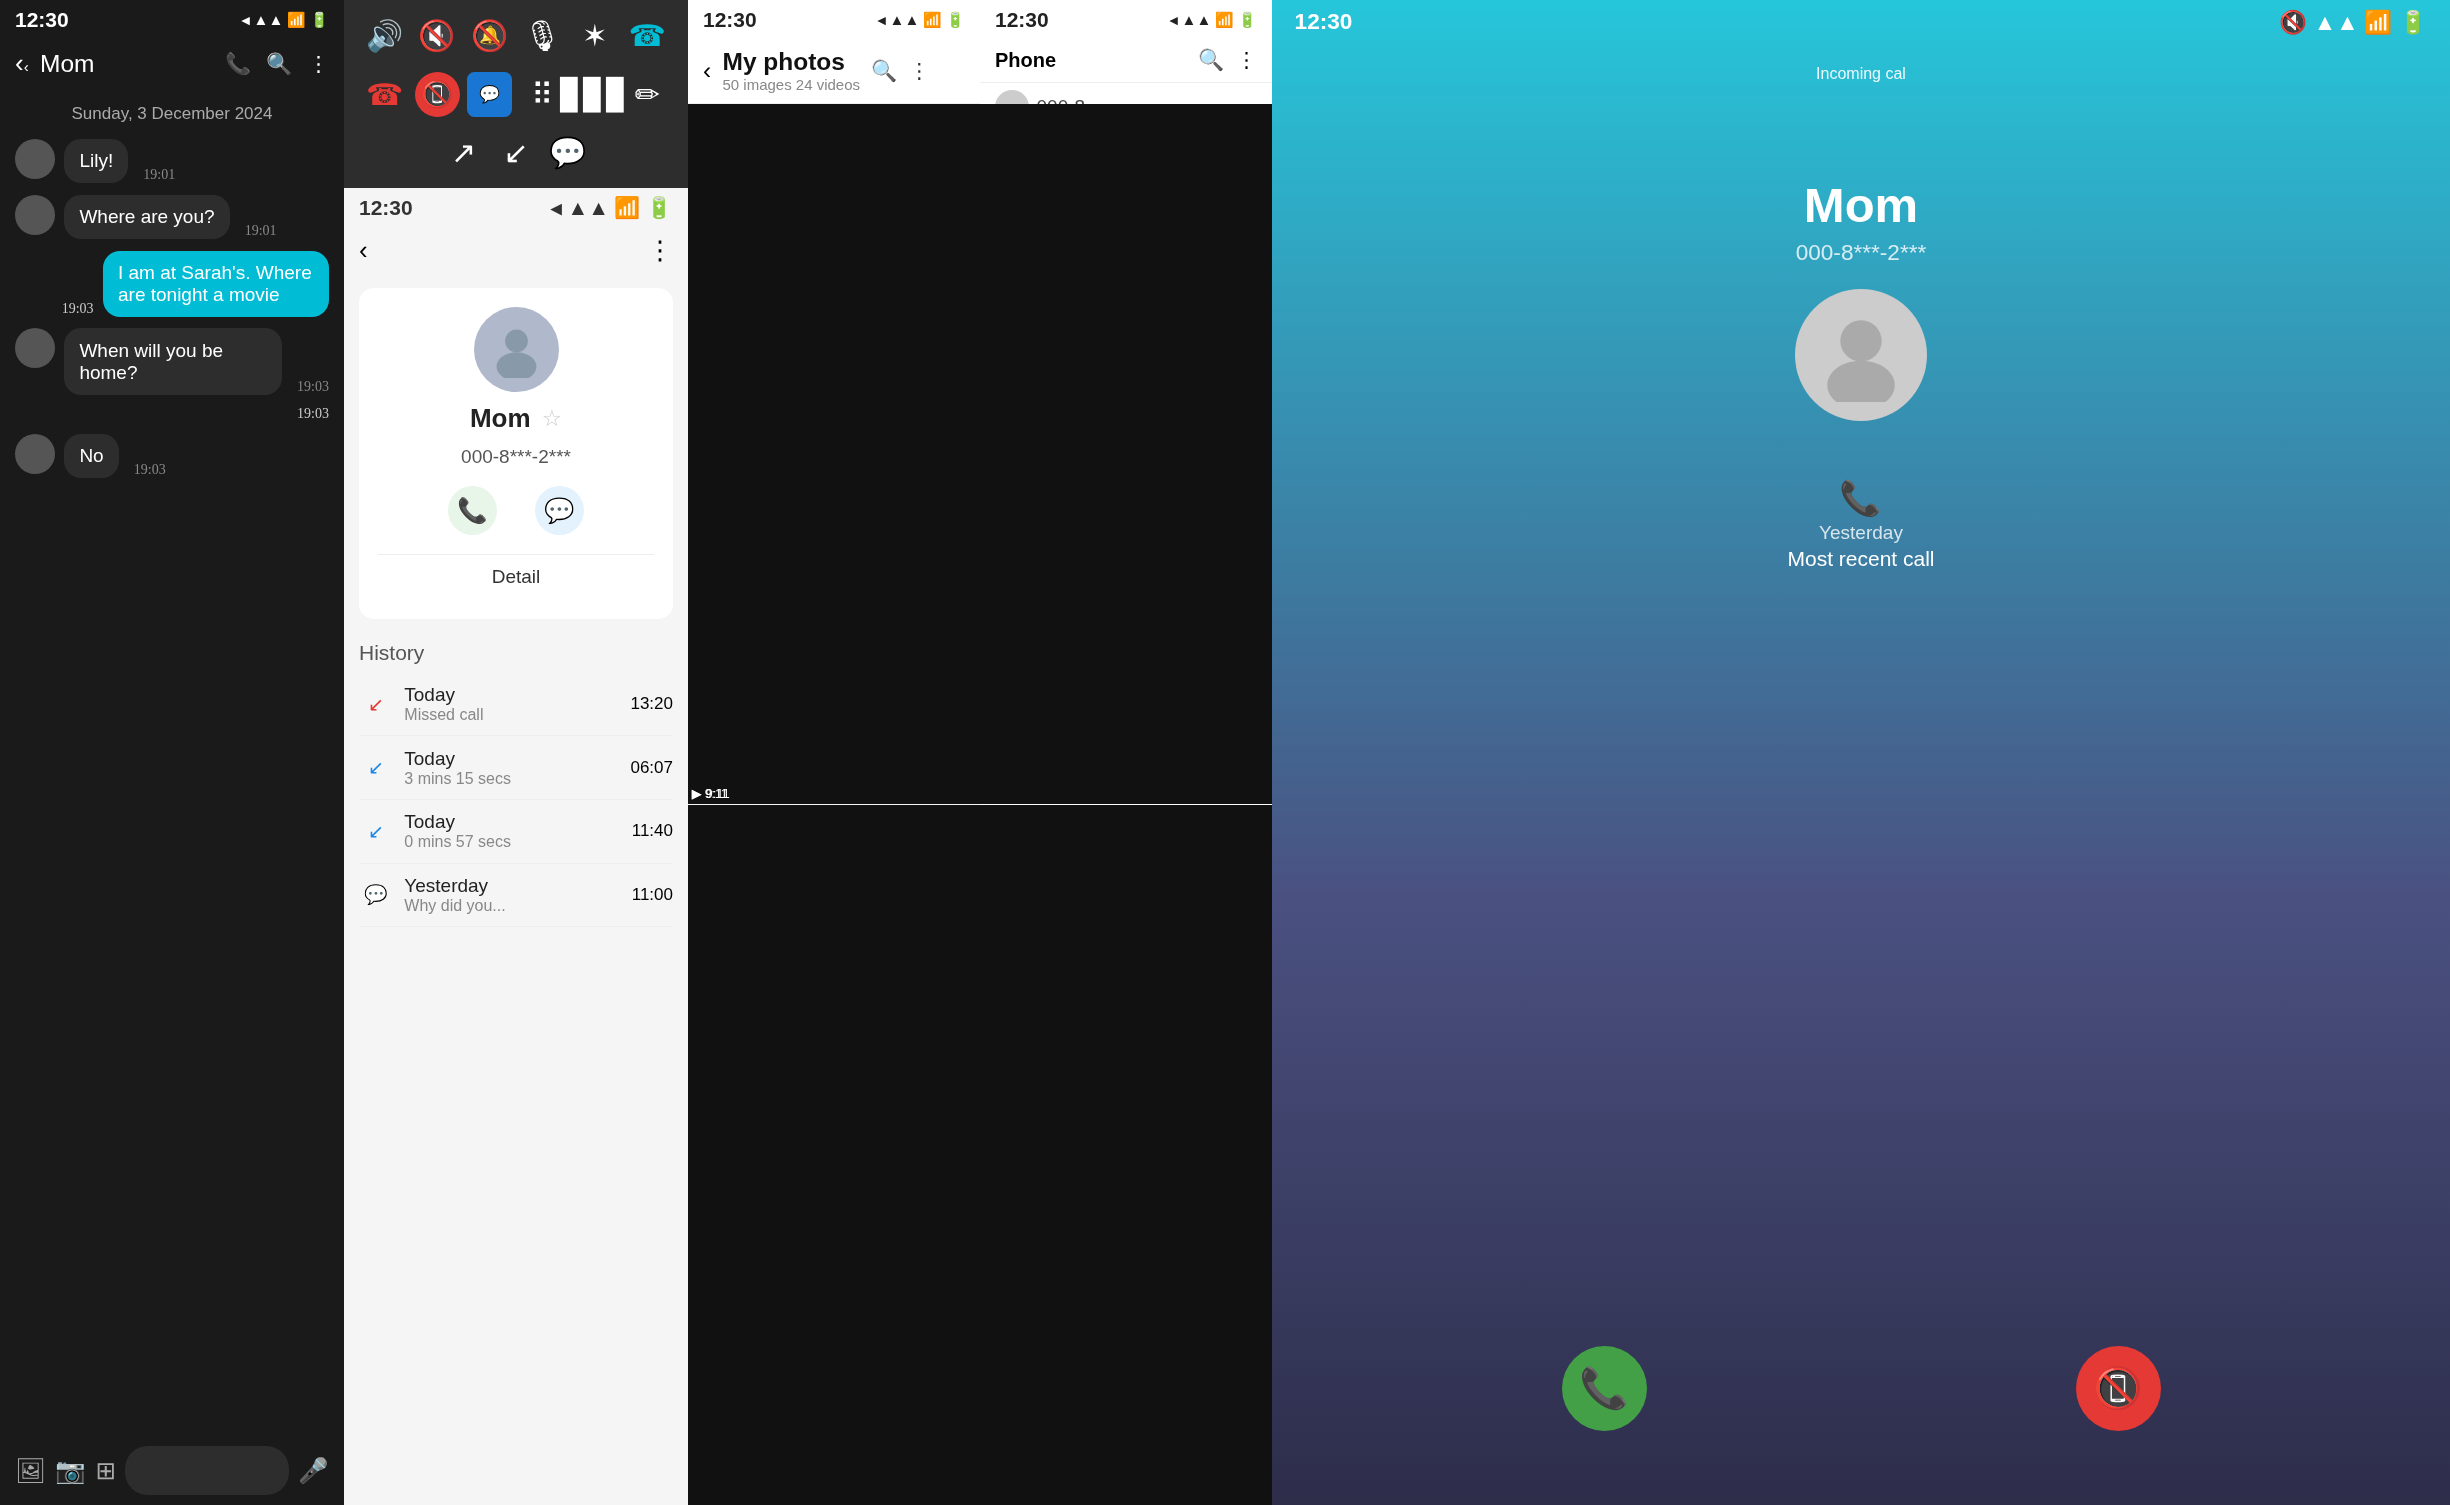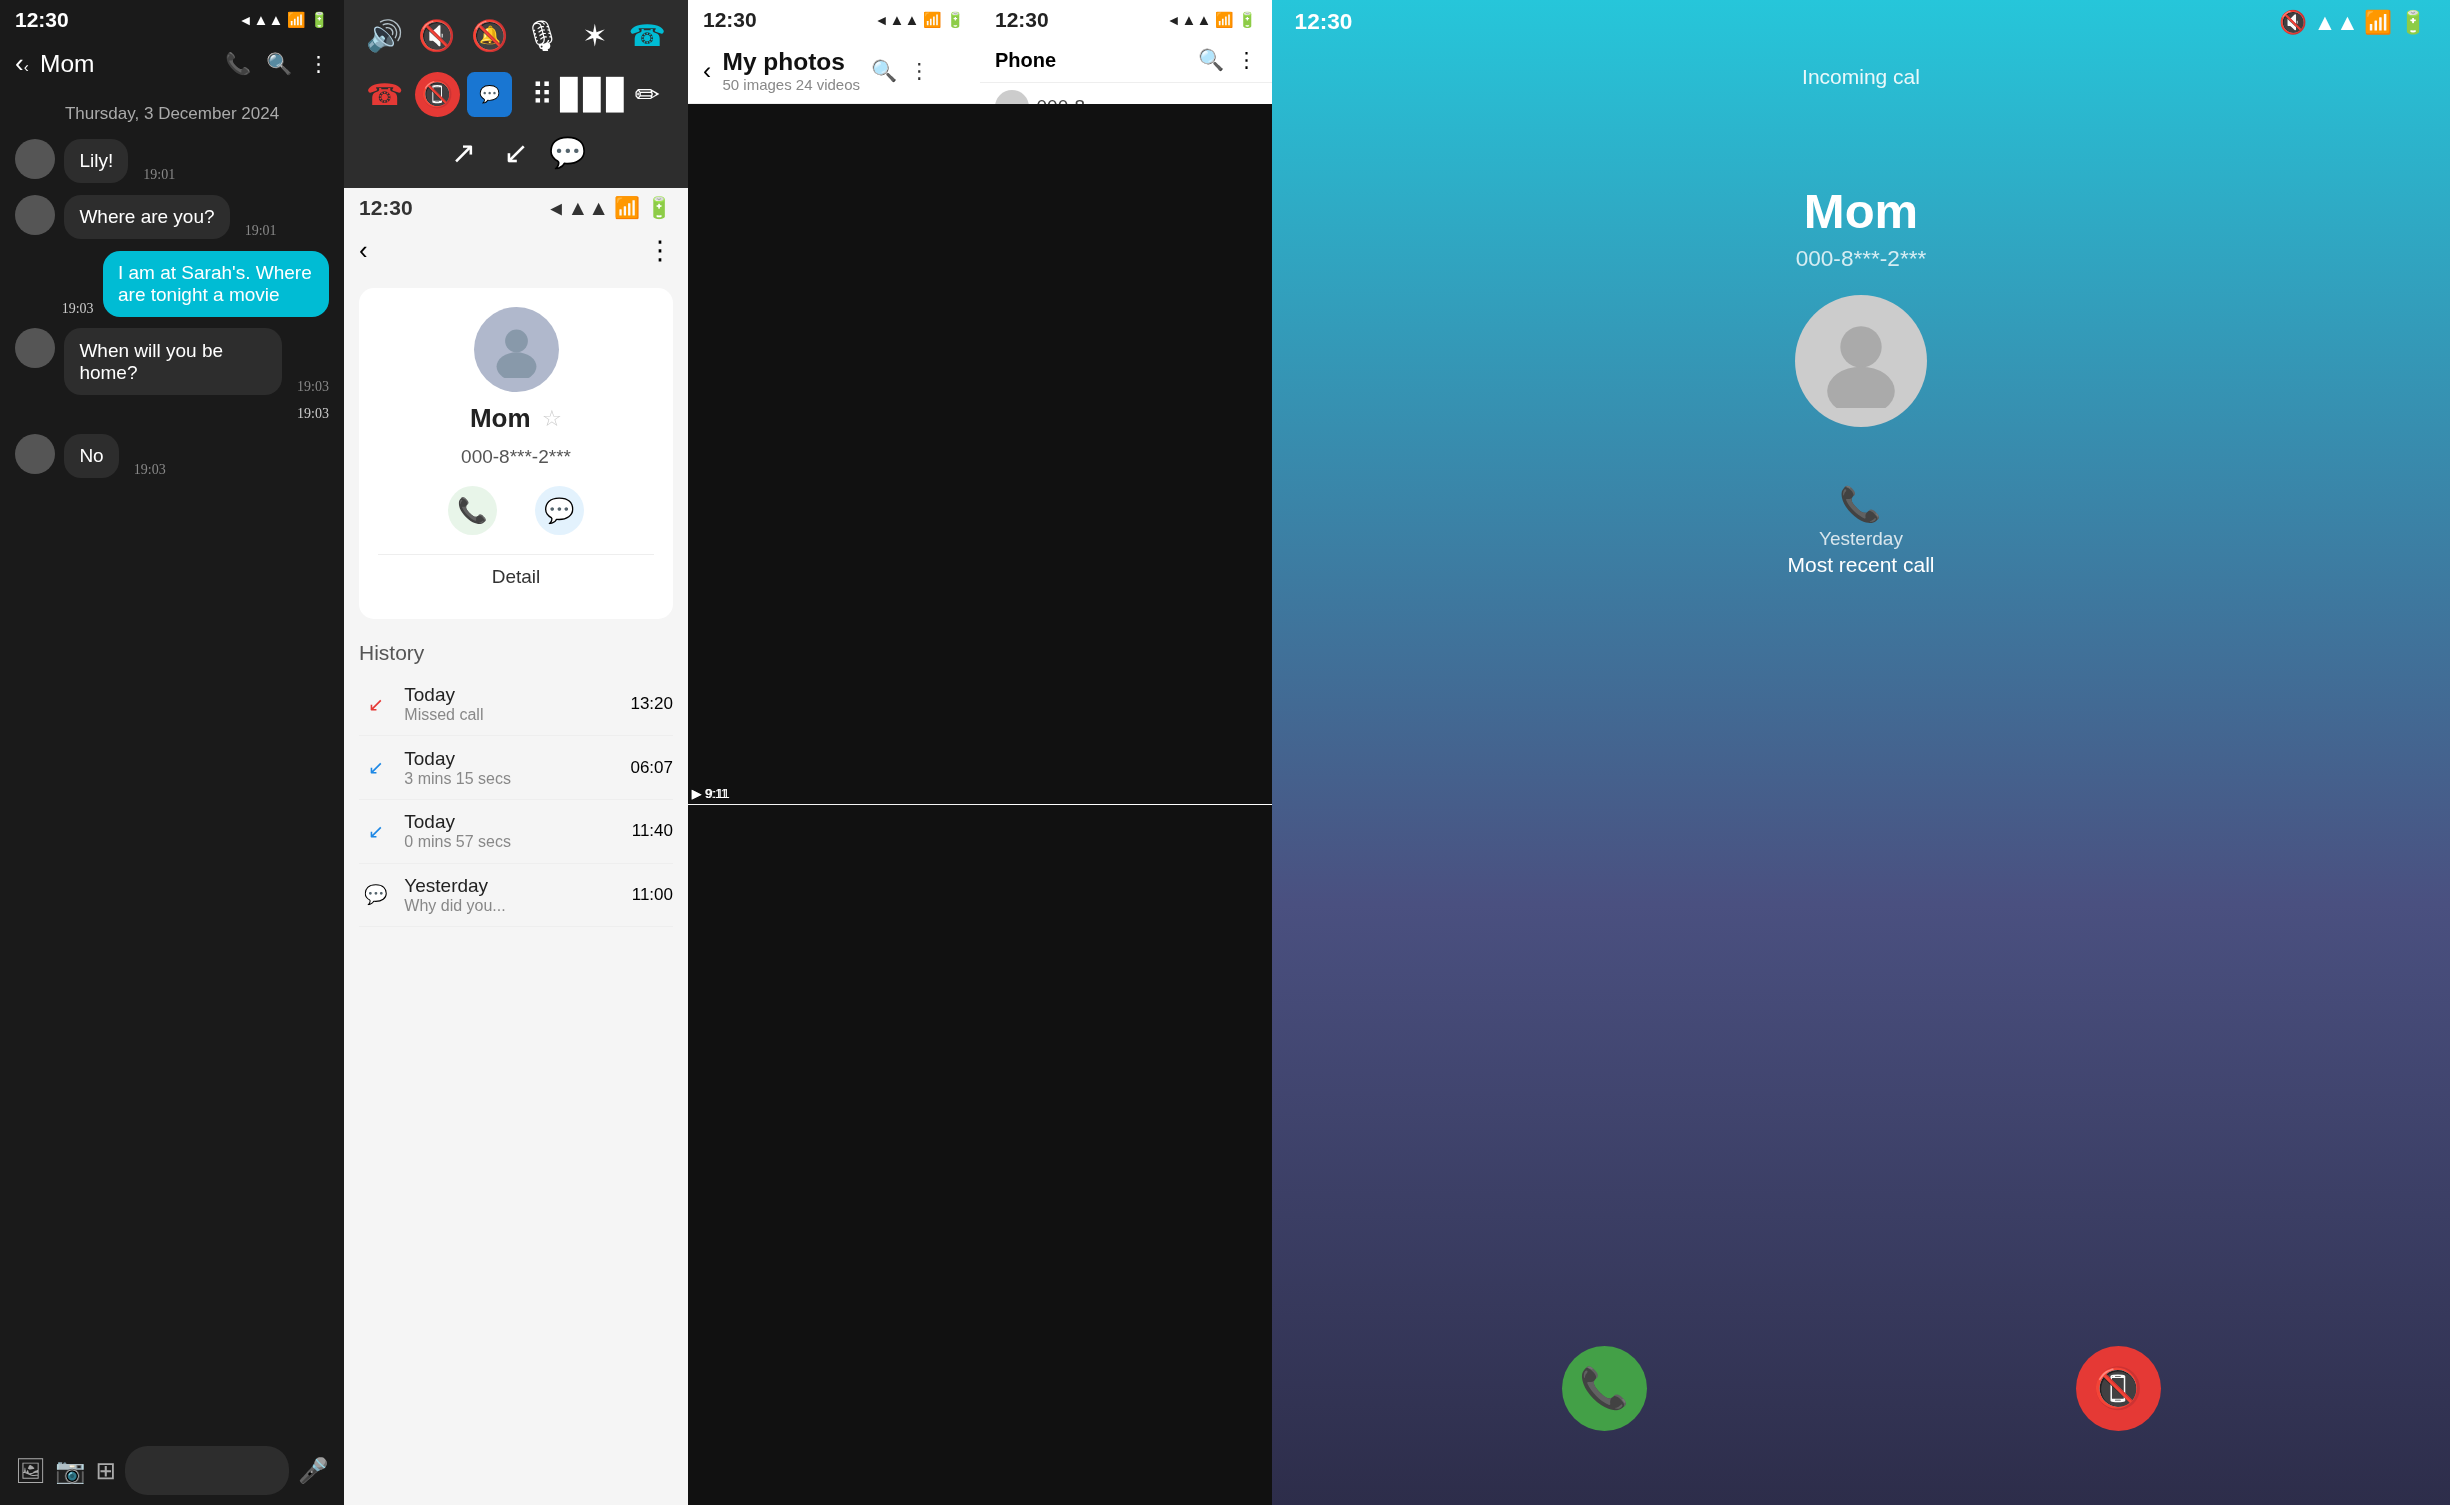--- a/index.html
+++ b/index.html
@@ -494,21 +494,21 @@
       font-size: 22.6px;
       font-weight: bold;
     }
     .incoming-status-icons {
       display: flex;
       gap: 3.8px;
       align-items: center;
     }
     .incoming-label {
       color: white;
-      font-size: 21px;
+      font-size: 16px;
       margin-top: 19px;
       opacity: 0.9;
     }
     .incoming-name {
       color: white;
       font-size: 49px;
       font-weight: bold;
       margin-top: 94px;
     }
     .incoming-number {
@@ -587,21 +587,21 @@
   </div>
   <div class="top-bar">
     <span class="sym-back">‹</span>
     <span class="contact-name">Mom</span>
     <div class="icons">
       <span>📞</span>
       <span>🔍</span>
       <span>⋮</span>
     </div>
   </div>
-  <div class="chat-date">Thursday, 3 December 2024</div>
+  <div class="chat-date">Sunday, 3 December 2024</div>
   <div class="chat-messages">
 
     <div class="msg-row">
       <div class="avatar-circle"></div>
       <div class="msg-bubble">Lily!</div>
       <span class="msg-time">19:01</span>
     </div>
 
     <div class="msg-row">
       <div class="avatar-circle"></div>

